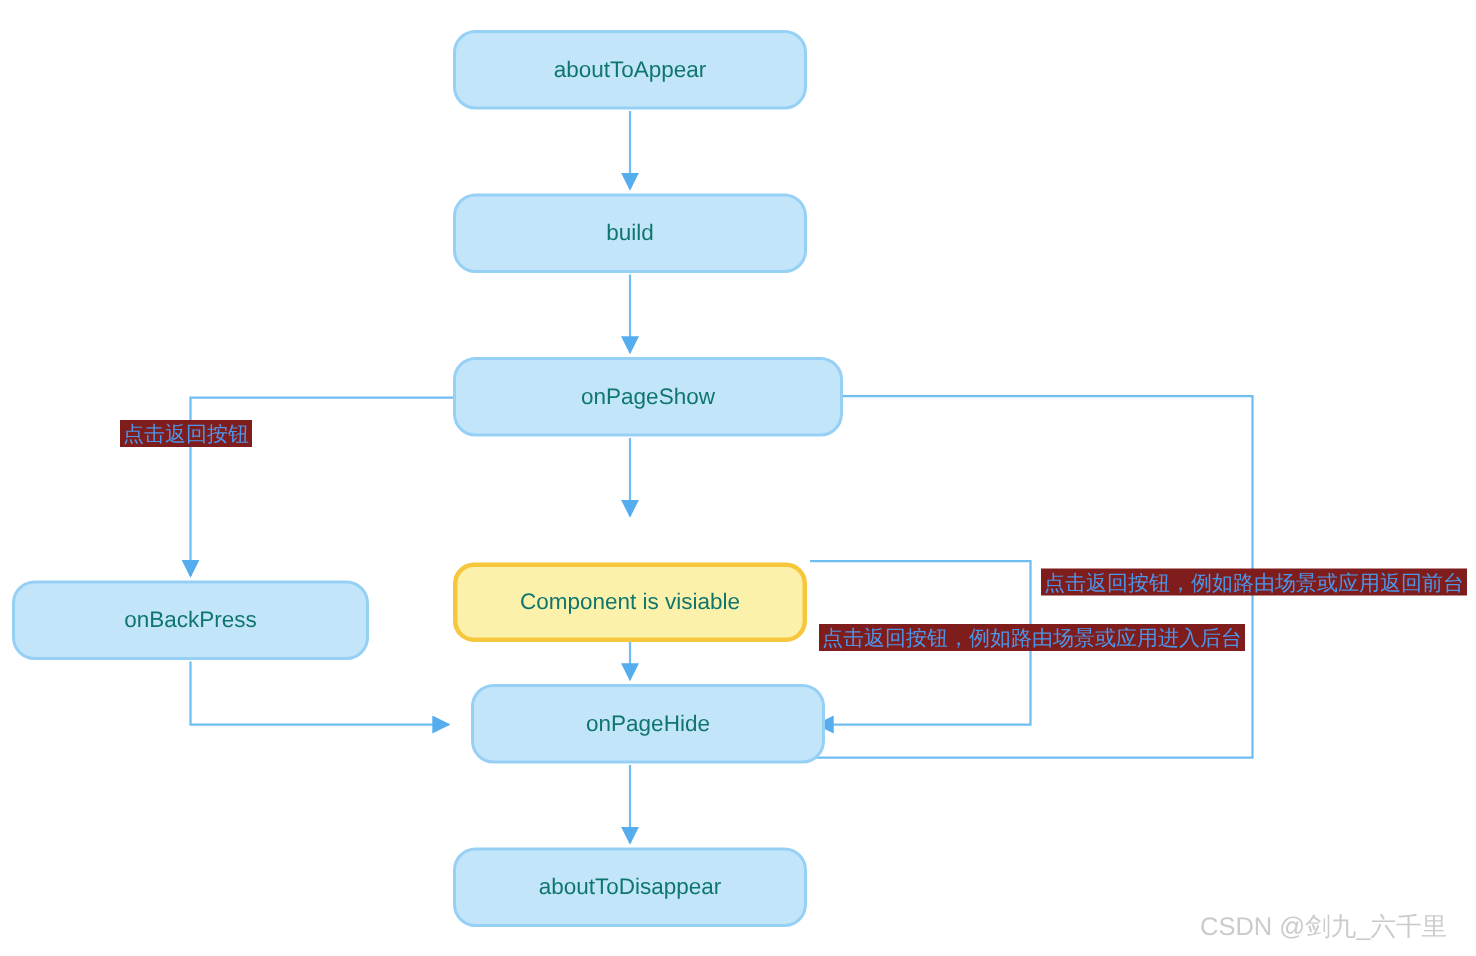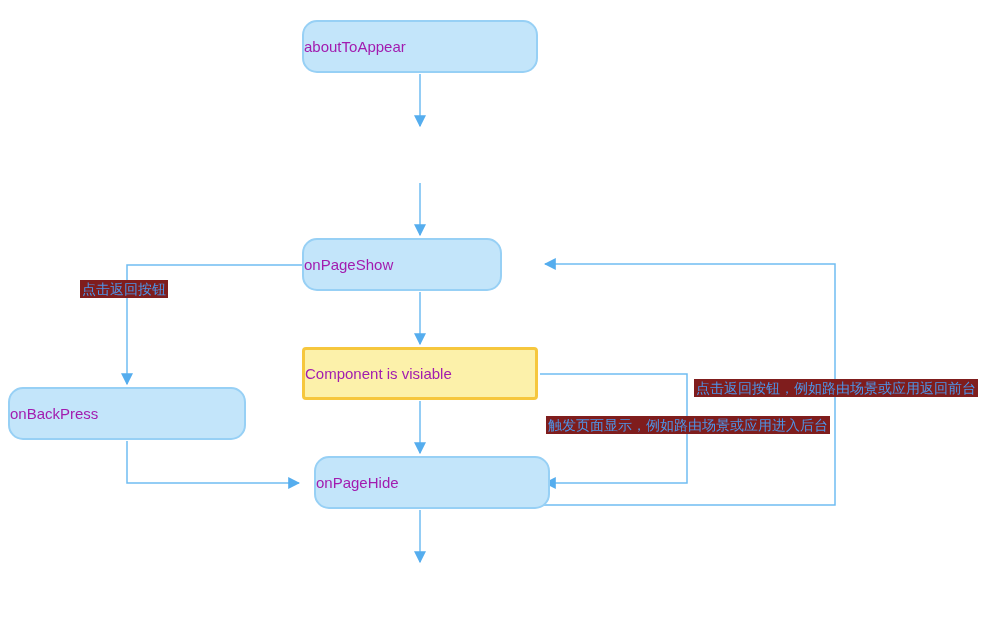--- a/index.html
+++ b/index.html
@@ -7,53 +7,54 @@
     position:relative;
     width:984px;height:637px;
     background:#ffffff;
     font-family:"Liberation Sans","DejaVu Sans",sans-serif;
     overflow:hidden;
   }
   .edges{position:absolute;left:0;top:0;width:984px;height:637px;}
   .node{
     position:absolute;
     box-sizing:border-box;
-    display:flex;align-items:center;justify-content:flex-start;
+    display:flex;align-items:center;justify-content:center;
     border-radius:15px;
     font-size:15px;
-    color:#a21caf;
+    color:#0f766e;
     text-align:center;
     background:#c3e5fa;
     border:2px solid #97d0f5;
   }
   .node.highlight{
     background:#fcf1aa;
     border:3px solid #f6c73d;
-    border-radius:4px;
+    border-radius:14px;
+    margin-top:28px;
   }
   .edge-label{
     position:absolute;
     font-size:14px;
     line-height:18px;
     color:#4d95e9;
     background:#7f1d1d;
     white-space:nowrap;
     padding:0 2px;
   }
   .watermark{
     position:absolute;
     left:800px;top:606px;
     font-size:17px;
     color:#cbcbcb;
     white-space:nowrap;
   }
   
   .n-about-appear   {left:302px;top:20px; width:236px;height:53px;}
   .n-build          {left:302px;top:129px;width:236px;height:53px;}
-  .n-page-show      {left:302px;top:238px;width:200px;height:53px;}
+  .n-page-show      {left:302px;top:238px;width:260px;height:53px;}
   .n-comp-visible   {left:302px;top:347px;width:236px;height:53px;}
   .n-back-press     {left:8px;  top:387px;width:238px;height:53px;}
   .n-page-hide      {left:302px;top:456px;width:236px;height:53px;margin-left:12px;}
   .n-about-disappear{left:302px;top:565px;width:236px;height:53px;}
   
   .l-back-press{left:80px; top:280px;}
   .l-page-show {left:694px;top:379px;}
   .l-page-hide {left:546px;top:416px;}
 </style>
 </head>
@@ -77,38 +78,45 @@
       <polyline marker-end="url(#arrow)" points="127,441 127,483 299,483"></polyline>
       <polyline marker-end="url(#arrow)" points="540,374 687,374 687,483 545,483"></polyline>
       <polyline marker-end="url(#arrow)" points="540,505 835,505 835,264 545,264"></polyline>
     </g>
   </svg>
 
   <div class="node n-about-appear">
     <span>aboutToAppear</span>
   </div>
 
+  <div class="node n-build">
+    <span>build</span>
+  </div>
 
   <div class="node n-page-show">
     <span>onPageShow</span>
   </div>
 
   <div class="node highlight n-comp-visible">
     <span>Component is visiable</span>
   </div>
 
   <div class="node n-back-press">
     <span>onBackPress</span>
   </div>
 
   <div class="node n-page-hide">
     <span>onPageHide</span>
   </div>
 
+  <div class="node n-about-disappear">
+    <span>aboutToDisappear</span>
+  </div>
 
   <div class="edge-label l-back-press">点击返回按钮</div>
 
   <div class="edge-label l-page-show">点击返回按钮，例如路由场景或应用返回前台</div>
 
-  <div class="edge-label l-page-hide">触发页面显示，例如路由场景或应用进入后台</div>
+  <div class="edge-label l-page-hide">点击返回按钮，例如路由场景或应用进入后台</div>
 
+  <div class="watermark">CSDN @剑九_六千里</div>
 
 </div>
 
 </body></html>

